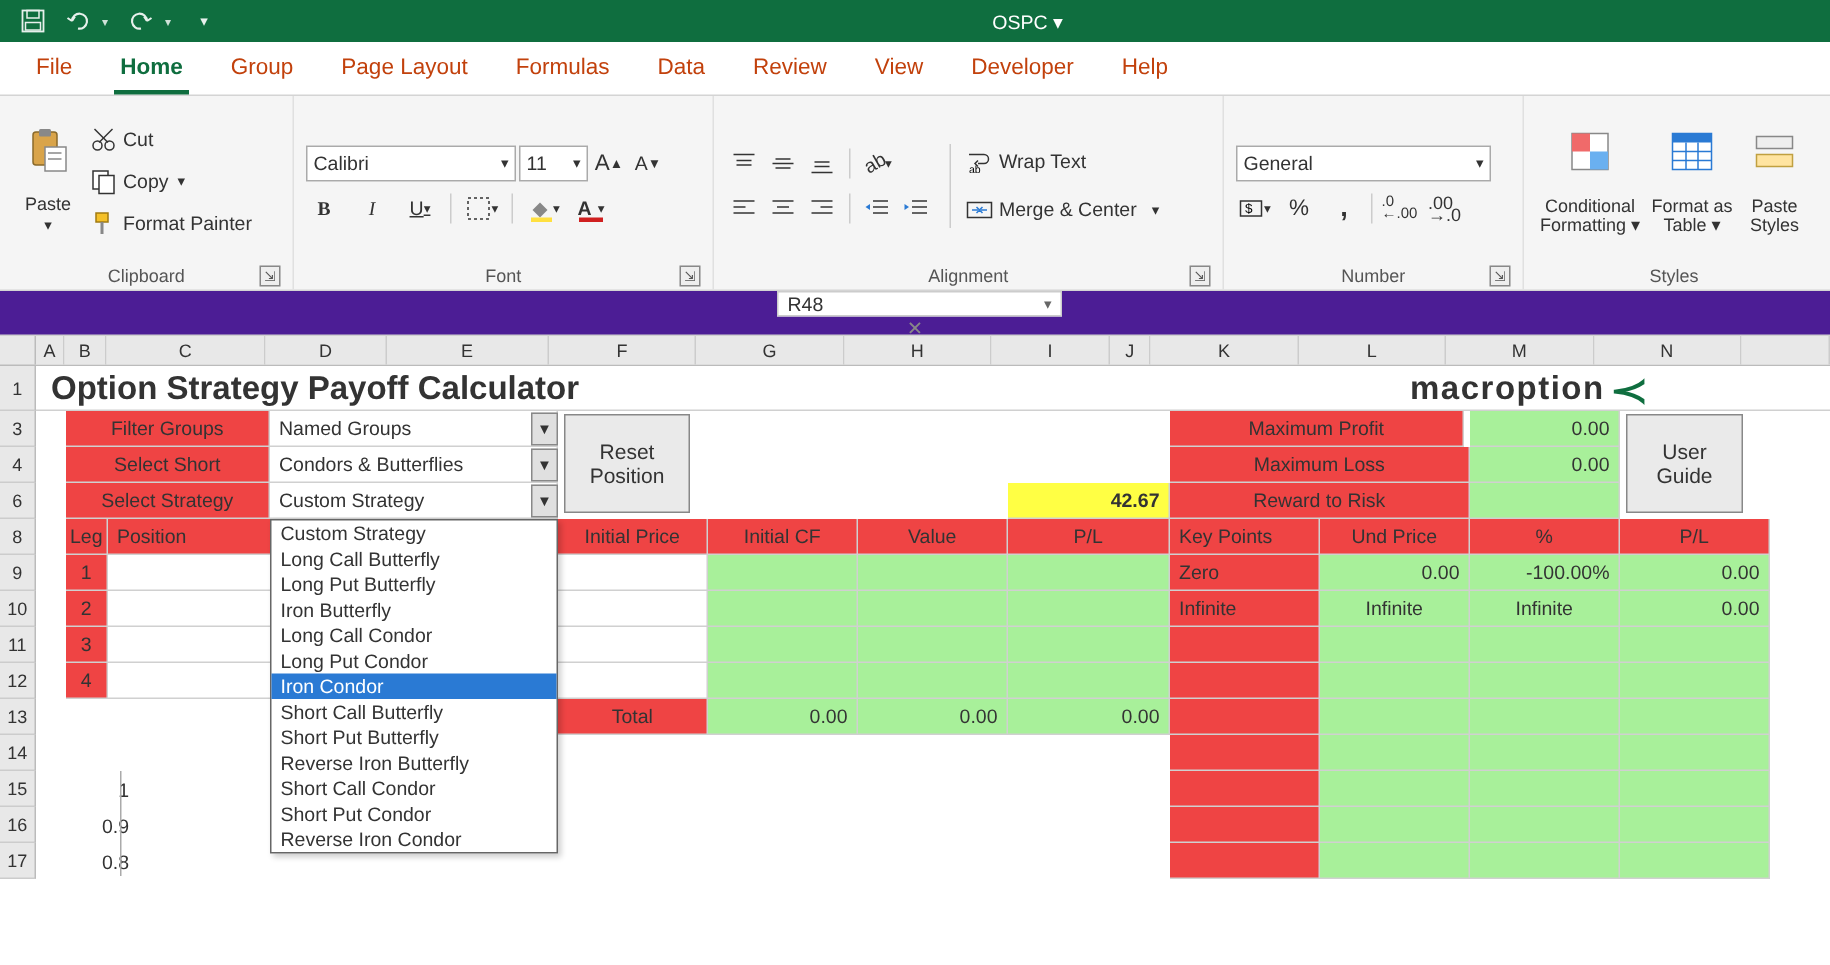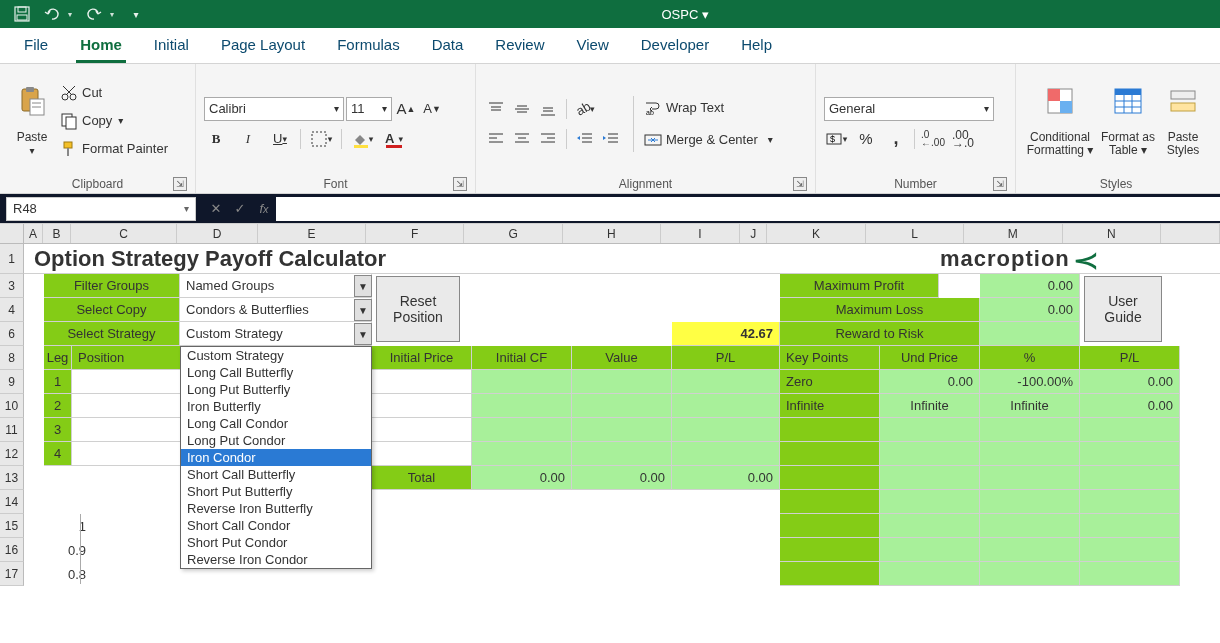--- a/index.html
+++ b/index.html
@@ -6,21 +6,21 @@
 body { background: #fff; width: 1220px; height: 643px; overflow: hidden; font-size: 13px; color: #333; }
 
 
 .titlebar { height: 28px; background: #0f6e3f; display: flex; align-items: center; color: #fff; }
 .qat { display: flex; align-items: center; gap: 2px; padding-left: 8px; }
 .qat-btn { width: 28px; height: 24px; display: flex; align-items: center; justify-content: center; opacity: 0.9; }
 .titlebar-center { flex:1; text-align:center; }
 
 
 .ribbon-tabs { height: 36px; background: #fff; display: flex; align-items: end; gap: 24px; padding-left: 20px; border-bottom: 1px solid #d4d4d4; }
-.ribbon-tab { padding: 6px 4px 10px 4px; font-size: 15px; color: #0c4a6e; cursor: pointer; }
+.ribbon-tab { padding: 6px 4px 10px 4px; font-size: 15px; color: #c2410c; cursor: pointer; }
 .ribbon-tab.active { border-bottom: 3px solid #0f6e3f; color:#0f6e3f; font-weight:600; padding-bottom:7px;}
 
 
 .ribbon { height: 130px; background: #f5f5f5; border-bottom: 1px solid #d4d4d4; display: flex; }
 .rgroup { border-right: 1px solid #e0e0e0; padding: 4px 8px 0 8px; display: flex; flex-direction: column; }
 .rgroup-body { flex: 1; display: flex; gap: 4px; }
 .rgroup-label { text-align: center; font-size: 12px; color: #555; padding: 4px 0 2px 0; position:relative;}
 .rgroup-label .launcher { position:absolute; right:0; bottom:2px; width:14px; height:14px; border:1px solid #888; font-size:9px; display:flex; align-items:center; justify-content:center; background:#eee;}
 
 .big-btn { display:flex; flex-direction:column; align-items:center; justify-content:center; width:48px; padding:4px 2px; gap:14px; }
@@ -29,38 +29,38 @@
 .small-row { display:flex; align-items:center; gap:4px; height:26px; font-size:13px;}
 .small-row .ico { width:18px; height:18px; }
 .col { display:flex; flex-direction:column; justify-content:center; gap:2px;}
 
 .combo { height:24px; border:1px solid #aaa; background:#fff; display:flex; align-items:center; padding:0 4px; font-size:13px;}
 .combo .caret{margin-left:auto; font-size:10px;}
 .btn-ico { width:24px; height:24px; display:flex; align-items:center; justify-content:center;}
 .row { display:flex; gap:2px; align-items:center;}
 
 
-.fbar { height:30px; border-bottom:1px solid #d0d0d0; display:flex; align-items:center; background:#0f172a;}
+.fbar { height:30px; border-bottom:1px solid #d0d0d0; display:flex; align-items:center; background:#4c1d95;flex-direction:column;}
 .namebox { width:190px; height:24px; border:1px solid #ccc; margin-left:6px; display:flex; align-items:center; padding:0 6px; background:#fff;}
 .namebox .caret{margin-left:auto; font-size:10px; color:#666;}
 .fbar-sep{width:8px;}
 .fx-btn{ width:24px; height:24px; display:flex; align-items:center; justify-content:center; color:#888;}
 .fx-input{ flex:1; height:24px; border:none; outline:none; padding:0 6px;}
 
 
 .sheet { position:relative; }
 .colhdrs { display:flex; height:20px; background:#e8e8e8; border-bottom:1px solid #bbb;}
 .corner{width:24px; border-right:1px solid #bbb;}
 .colhdr{ border-right:1px solid #ccc; display:flex; align-items:center; justify-content:center; font-size:12px; color:#333; background:#e8e8e8;}
 .rows-area { display:flex;}
 .rowhdrs { width:24px; background:#e8e8e8;}
 .rowhdr{ border-bottom:1px solid #ccc; border-right:1px solid #bbb; display:flex; align-items:center; justify-content:center; font-size:12px;}
 .cells { position:relative; flex:1;}
 .cell { position:absolute; border:1px solid #d0d0d0; border-top:none; border-left:none; display:flex; align-items:center; padding:0 6px; font-size:13px; background:#fff;}
-.hdr-gray{ background:#84cc16; }
+.hdr-gray{ background:#ef4444; }
 .green{ background:#a8f09a;}
 .yellow{ background:#ffff44;}
 .bold{font-weight:600;}
 .center{justify-content:center;}
 .right{justify-content:flex-end;}
 .big-title{ font-size:22px; font-weight:700;}
 .dropdown-btn{position:absolute; width:18px; height:22px; background:#e0e0e0; border:1px solid #888; display:flex; align-items:center; justify-content:center; font-size:10px;}
 
 .ddlist{position:absolute; background:#fff; border:1px solid #666; font-size:13px; z-index:100; box-shadow:2px 2px 4px rgba(0,0,0,0.2);}
 .ddlist .item{padding:1px 6px; cursor:default;}
@@ -99,21 +99,21 @@
     </div>
     <div style="font-size:8px;color:#fff;opacity:.8;width:10px;">▾</div>
     <div class="qat-btn" style="font-size:10px;">▾</div>
   </div>
   <div class="titlebar-center"><span>OSPC</span> <span>▾</span></div>
 </div>
 
 <div class="ribbon-tabs">
   <div class="ribbon-tab">File</div>
   <div class="ribbon-tab active">Home</div>
-  <div class="ribbon-tab">Initial</div>
+  <div class="ribbon-tab">Group</div>
   <div class="ribbon-tab">Page Layout</div>
   <div class="ribbon-tab">Formulas</div>
   <div class="ribbon-tab">Data</div>
   <div class="ribbon-tab">Review</div>
   <div class="ribbon-tab">View</div>
   <div class="ribbon-tab">Developer</div>
   <div class="ribbon-tab">Help</div>
 </div>
 
 <div class="ribbon">
@@ -406,32 +406,32 @@
         <div class="rowhdr" style="height: 24px;">15</div>
         <div class="rowhdr" style="height: 24px;">16</div>
         <div class="rowhdr" style="height: 24px;">17</div>
       </div>
     <div class="cells" id="cells">
         <div class="cell big-title" style="left: 0px; top: 0px; width: 1216px; height: 30px;">
           <span style="margin-left:4px;">Option Strategy Payoff Calculator</span>
         </div>
         <div class="logo" style="left: 916px; top: 2px;">macroption <span class="logo-arrow">≺</span></div>
         <div class="cell hdr-gray center" style="left: 20px; top: 30px; width: 136px; height: 24px;">Filter Groups</div>
-        <div class="cell hdr-gray center" style="left: 20px; top: 54px; width: 136px; height: 24px;">Select Copy</div>
+        <div class="cell hdr-gray center" style="left: 20px; top: 54px; width: 136px; height: 24px;">Select Short</div>
         <div class="cell hdr-gray center" style="left: 20px; top: 78px; width: 136px; height: 24px;">Select Strategy</div>
         <div class="cell " style="left: 156px; top: 30px; width: 192px; height: 24px;">Named Groups</div>
         <div class="cell " style="left: 156px; top: 54px; width: 192px; height: 24px;">Condors &amp; Butterflies</div>
         <div class="cell " style="left: 156px; top: 78px; width: 192px; height: 24px;">Custom Strategy</div>
         <div class="dropdown-btn" style="left: 330px; top: 31px;">▼</div>
         <div class="dropdown-btn" style="left: 330px; top: 55px;">▼</div>
         <div class="dropdown-btn" style="left: 330px; top: 79px;">▼</div>
         <div class="reset-btn" style="left: 352px; top: 32px; width: 84px; height: 66px;">Reset<br>Position</div>
         <div class="reset-btn" style="left: 1060px; top: 32px; width: 78px; height: 66px;">User<br>Guide</div>
         <div class="cell yellow right bold" style="left: 648px; top: 78px; width: 108px; height: 24px;">42.67</div>
-        <div class="cell hdr-gray center" style="left: 756px; top: 30px; width: 159px; height: 24px;">Maximum Profit</div>
+        <div class="cell hdr-gray center" style="left: 756px; top: 30px; width: 196px; height: 24px;">Maximum Profit</div>
         <div class="cell green right" style="left: 956px; top: 30px; width: 100px; height: 24px;">0.00</div>
         <div class="cell hdr-gray center" style="left: 756px; top: 54px; width: 200px; height: 24px;">Maximum Loss</div>
         <div class="cell green right" style="left: 956px; top: 54px; width: 100px; height: 24px;">0.00</div>
         <div class="cell hdr-gray center" style="left: 756px; top: 78px; width: 200px; height: 24px;">Reward to Risk</div>
         <div class="cell green" style="left: 956px; top: 78px; width: 100px; height: 24px;"></div>
         <div class="cell hdr-gray center" style="left: 20px; top: 102px; width: 28px; height: 24px;">Leg</div>
         <div class="cell hdr-gray" style="left: 48px; top: 102px; width: 300px; height: 24px;">Position</div>
         <div class="cell hdr-gray center" style="left: 348px; top: 102px; width: 100px; height: 24px;">Initial Price</div>
         <div class="cell hdr-gray center" style="left: 448px; top: 102px; width: 100px; height: 24px;">Initial CF</div>
         <div class="cell hdr-gray center" style="left: 548px; top: 102px; width: 100px; height: 24px;">Value</div>

